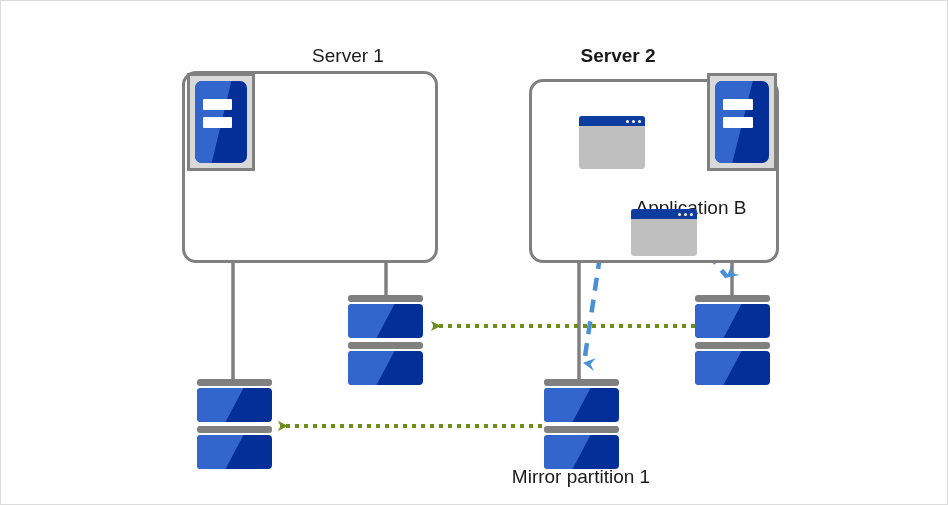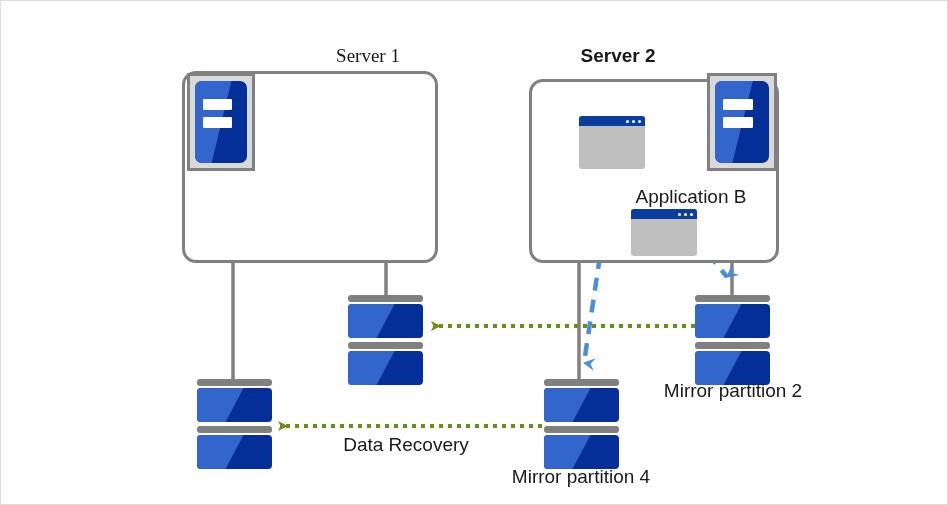--- a/index.html
+++ b/index.html
@@ -174,21 +174,21 @@
 
     <g>
       <path d="M694,325 L432,325" stroke="#6b8e1a" stroke-width="4" fill="none" stroke-dasharray="4,5" stroke-linecap="butt" marker-end="url(#green-head)"></path>
     </g>
 
     <g>
       <path d="M541,425 L279,425" stroke="#6b8e1a" stroke-width="4" fill="none" stroke-dasharray="4,5" stroke-linecap="butt" marker-end="url(#green-head)"></path>
     </g>
   </svg>
 
-  <div class="label center" style="left:367px; top:44px;font-family:Liberation Serif, serif;">Server 1</div>
+  <div class="label center" style="left:347px; top:44px;">Server 1</div>
 
   <div class="server-box" style="left:181px; top:70px; width:256px; height:192px;"></div>
 
   <div class="server-icon" style="left:186px; top:72px; width:68px; height:98px;">
     <div class="tower">
       <div class="bar b1"></div>
       <div class="bar b2"></div>
     </div>
   </div>
 
@@ -205,21 +205,21 @@
 
 
   <div class="app-window" style="left:578px; top:115px; width:66px; height:53px;">
     <div class="titlebar">
       <span class="dot"></span>
       <span class="dot"></span>
       <span class="dot"></span>
     </div>
   </div>
 
-  <div class="label center" style="left:690px; top:185px;">Application  B</div>
+  <div class="label center" style="left:690px; top:196px;">Application  B</div>
 
   <div class="app-window" style="left:630px; top:208px; width:66px; height:47px;">
     <div class="titlebar">
       <span class="dot"></span>
       <span class="dot"></span>
       <span class="dot"></span>
     </div>
   </div>
 
   <div class="disk" style="left:347px; top:294px; width:75px;">
@@ -235,25 +235,23 @@
     <div class="cap"></div>
     <div class="platter"></div>
   </div>
 
   <div class="disk" style="left:543px; top:378px; width:75px;">
     <div class="cap"></div>
     <div class="platter"></div>
     <div class="cap"></div>
     <div class="platter"></div>
   </div>
-  <div class="label center" style="left:580px; top:465px;">Mirror partition 4</div>
+  <div class="label center" style="left:580px; top:465px;">Mirror partition 1</div>
 
   <div class="disk" style="left:694px; top:294px; width:75px;">
     <div class="cap"></div>
     <div class="platter"></div>
     <div class="cap"></div>
     <div class="platter"></div>
   </div>
-  <div class="label center" style="left:732px; top:379px;">Mirror partition 2</div>
-
-  <div class="label center" style="left:405px; top:433px;">Data Recovery</div>
+
 
 </div>
 
 </body></html>

